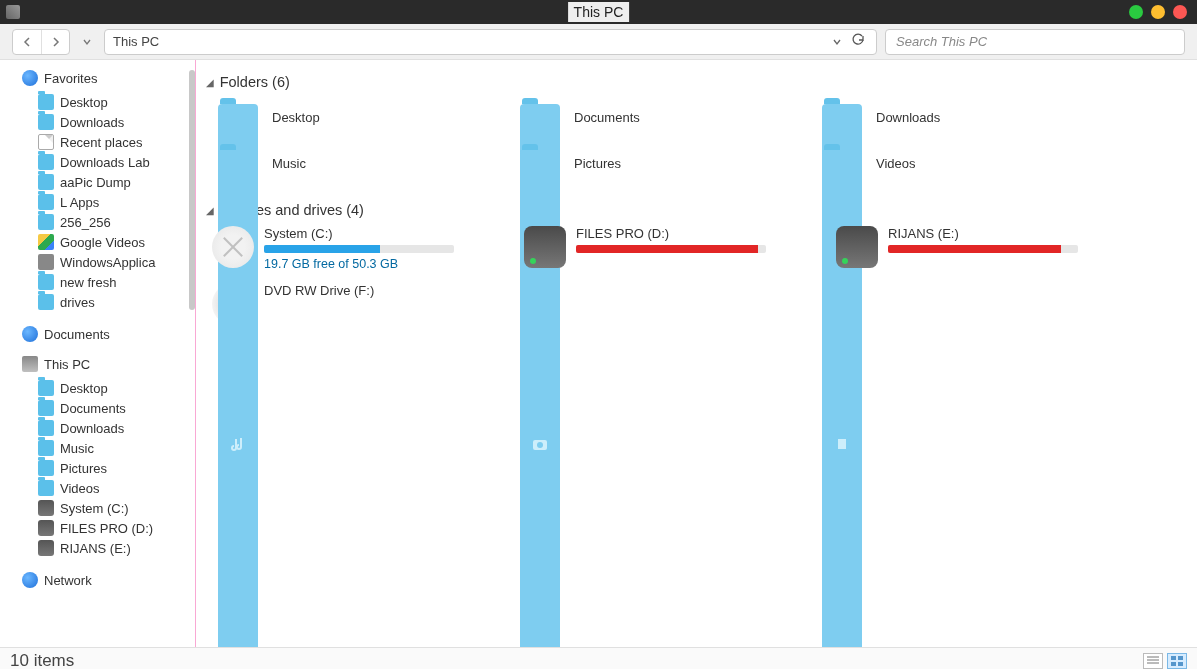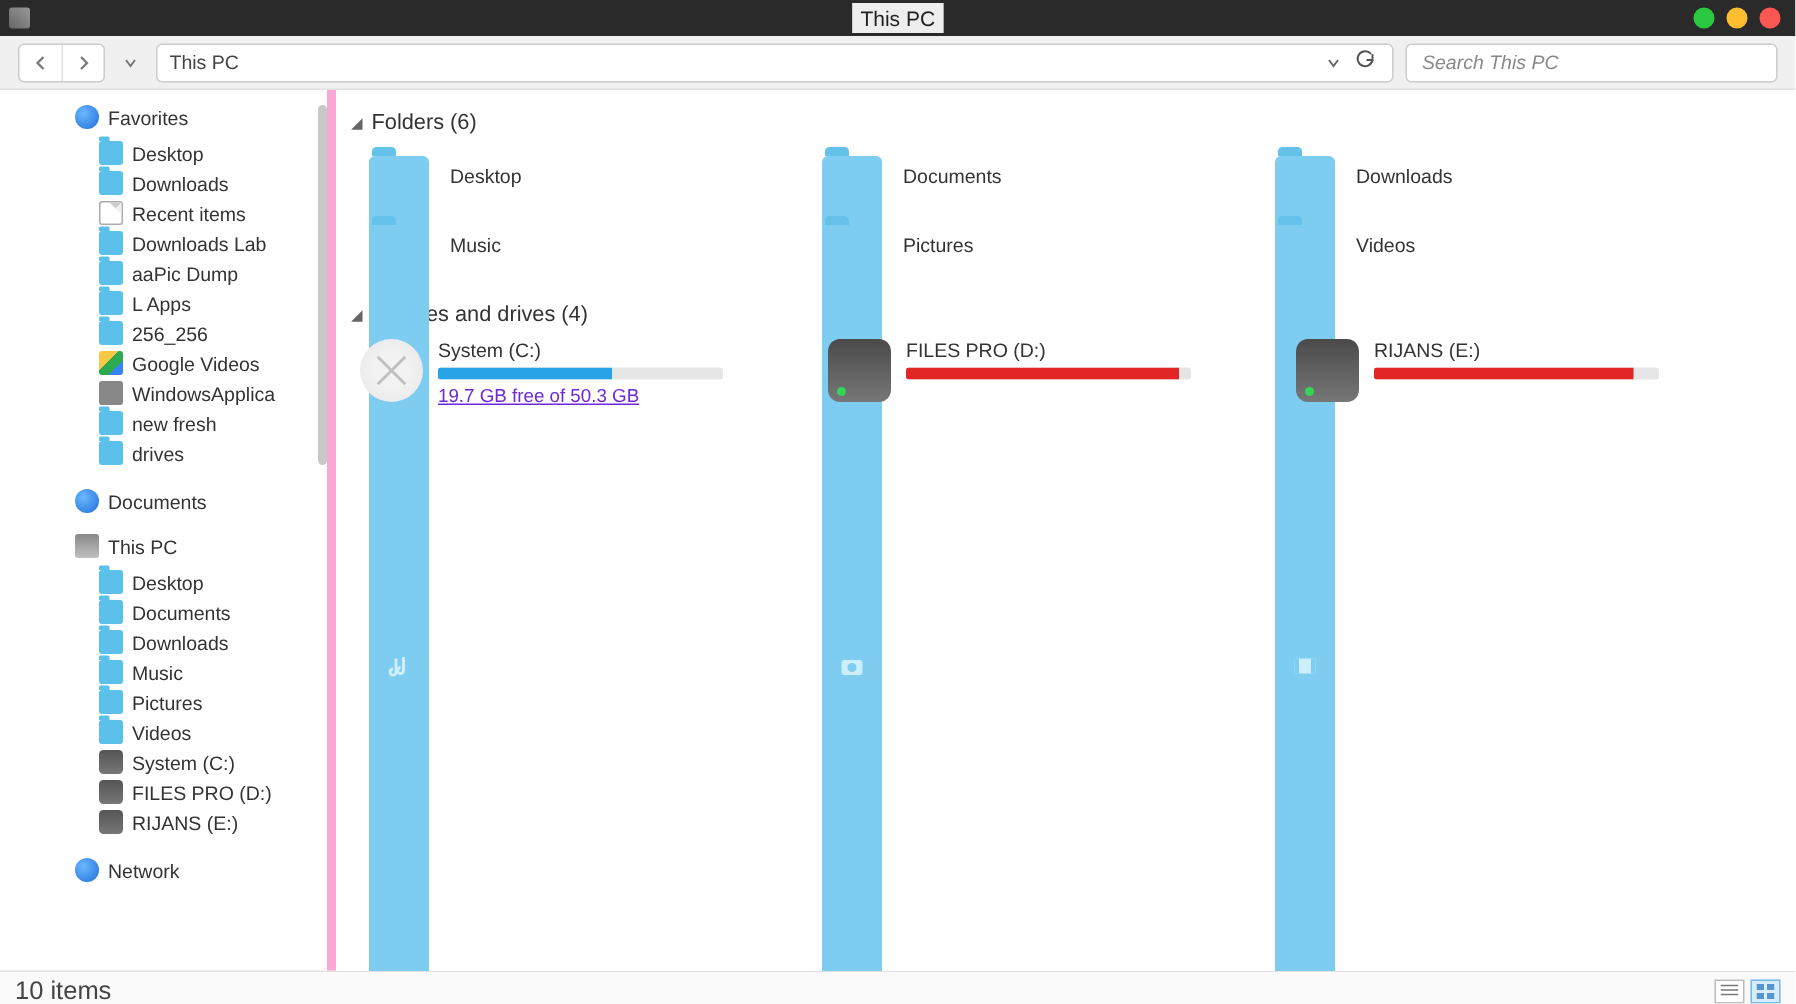--- a/index.html
+++ b/index.html
@@ -17,25 +17,25 @@
   
   .navbar { height: 36px; background: #f0f0f0; border-bottom: 1px solid #e0e0e0; display: flex; align-items: center; padding: 0 12px; gap: 8px; }
   .navbtn-group { display: flex; border: 1px solid #ccc; border-radius: 4px; background: #fff; }
   .navbtn { width: 28px; height: 24px; display: flex; align-items: center; justify-content: center; color: #777; cursor: default; }
   .navbtn + .navbtn { border-left: 1px solid #e0e0e0; }
   .dropdown-arrow { width: 18px; height: 24px; display: flex; align-items: center; justify-content: center; color: #777; }
   .addressbar { flex: 1; height: 26px; border: 1px solid #ccc; border-radius: 4px; background: #fff; display: flex; align-items: center; padding: 0 8px; }
   .addressbar .path { flex: 1; color: #444; }
   .addressbar .chevron { color: #666; margin: 0 4px; width: 14px; text-align: center; }
   .refresh { color: #555; width: 20px; text-align: center; }
-  .searchbar { width: 248px; height: 26px; border: 1px solid #ccc; border-radius: 4px; background: #fff; padding: 0 10px; display: flex; align-items: center; color: #888; font-style: italic; }
+  .searchbar { width: 300px; height: 26px; border: 1px solid #ccc; border-radius: 4px; background: #fff; padding: 0 10px; display: flex; align-items: center; color: #888; font-style: italic; }
 
   
   .body { display: flex; height: calc(669px - 24px - 36px - 22px); }
-  .sidebar { width: 196px; border-right: 6px solid #f9a8d4; overflow-y: auto; padding: 10px 0 10px 0; position: relative; margin-left: 28px; }
+  .sidebar { width: 196px; border-right: 1px solid #f9a8d4; overflow-y: auto; padding: 10px 0 10px 0; position: relative; }
   .sidebar-scroll { position: absolute; right: 0; top: 10px; width: 6px; height: 240px; background: #c8c8c8; border-radius: 3px; }
   .tree-root { padding-left: 22px; margin-bottom: 14px; }
   .tree-root .root-line { display: flex; align-items: center; gap: 6px; margin-bottom: 6px; }
   .tree-root .children .child { display: flex; align-items: center; gap: 6px; padding: 2px 0 2px 16px; cursor: default; }
   .icon { width: 16px; height: 16px; display: inline-block; border-radius: 2px; flex-shrink: 0; }
   .icon.folder { background: #5bc0ea; border-radius: 2px; position: relative; }
   .icon.folder::before { content:""; position:absolute; top:-3px; left:0; width:7px; height:3px; background:#5bc0ea; border-radius:1px 1px 0 0; }
   .icon.globe { background: radial-gradient(circle at 35% 35%, #6bb7ff, #1e6fd9); border-radius: 50%; }
   .icon.computer { background: linear-gradient(#888, #c0c0c0); border-radius: 2px; }
   .icon.doc { background: #fff; border: 1px solid #aaa; position: relative; }
@@ -65,21 +65,21 @@
   .drive-icon.osx::after { top:8px; left:20px; width:2px; height:26px; transform:rotate(-45deg); }
   .drive-icon.hdd { background: linear-gradient(#4a4a4a,#777); position: relative; }
   .drive-icon.hdd::after { content:""; position:absolute; bottom:4px; left:6px; width:6px; height:6px; background:#35d35a; border-radius:50%; }
   .drive-icon.dvd { background: radial-gradient(circle at 50% 50%, #fff 10%, #d8d8d8 20%, #f3f3f3 70%, #d0d0d0); border-radius:50%; }
   .drive-info { flex: 1; }
   .drive-name { color: #333; margin-bottom: 4px; }
   .bar { width: 190px; height: 8px; background: #e6e6e6; border-radius: 2px; overflow: hidden; margin-bottom: 4px; }
   .bar .fill { height: 100%; }
   .fill.blue { background: #29a3e8; }
   .fill.red { background: #e22626; }
-  .drive-status { color: #6d28d9; font-size: 12.5px; text-decoration: underline; }
+  .drive-status { color: #0369a1; font-size: 12.5px; }
 
   
   .statusbar { height: 26px; border-top: 1px solid #e0e0e0; background: #fafafa; display: flex; align-items: center; padding: 0 10px; font-size: 17px; color: #444; }
   .statusbar .spacer { flex: 1; }
   .view-toggle { display: flex; gap: 4px; }
   .view-toggle .vbtn { width: 20px; height: 16px; border: 1px solid #bbb; background: #fff; display:flex; align-items:center; justify-content:center; }
   .view-toggle .vbtn.active { background: #d6ecff; border-color:#7ab8e6; }
 </style>
 </head>
 <body>
@@ -145,21 +145,21 @@
             <div class="child">
               <span class="icon folder"></span>
               <span>Desktop</span>
             </div>
             <div class="child">
               <span class="icon folder"></span>
               <span>Downloads</span>
             </div>
             <div class="child">
               <span class="icon doc"></span>
-              <span>Recent items</span>
+              <span>Recent places</span>
             </div>
             <div class="child">
               <span class="icon folder"></span>
               <span>Downloads Lab</span>
             </div>
             <div class="child">
               <span class="icon folder"></span>
               <span>aaPic Dump</span>
             </div>
             <div class="child">
@@ -354,20 +354,26 @@
         </div>
         <div class="drive-item">
           <div class="drive-icon hdd"></div>
           <div class="drive-info">
             <div class="drive-name">RIJANS (E:)</div>
             <div class="bar">
               <div class="fill red" style="width:91%"></div>
             </div>
           </div>
         </div>
+        <div class="drive-item">
+          <div class="drive-icon dvd"></div>
+          <div class="drive-info">
+            <div class="drive-name">DVD RW Drive (F:)</div>
+          </div>
+        </div>
       </div>
 
   </div>
 </div>
 
 <div class="statusbar">
   <span>10 items</span>
   <span class="spacer"></span>
   <div class="view-toggle">
     <div class="vbtn">

